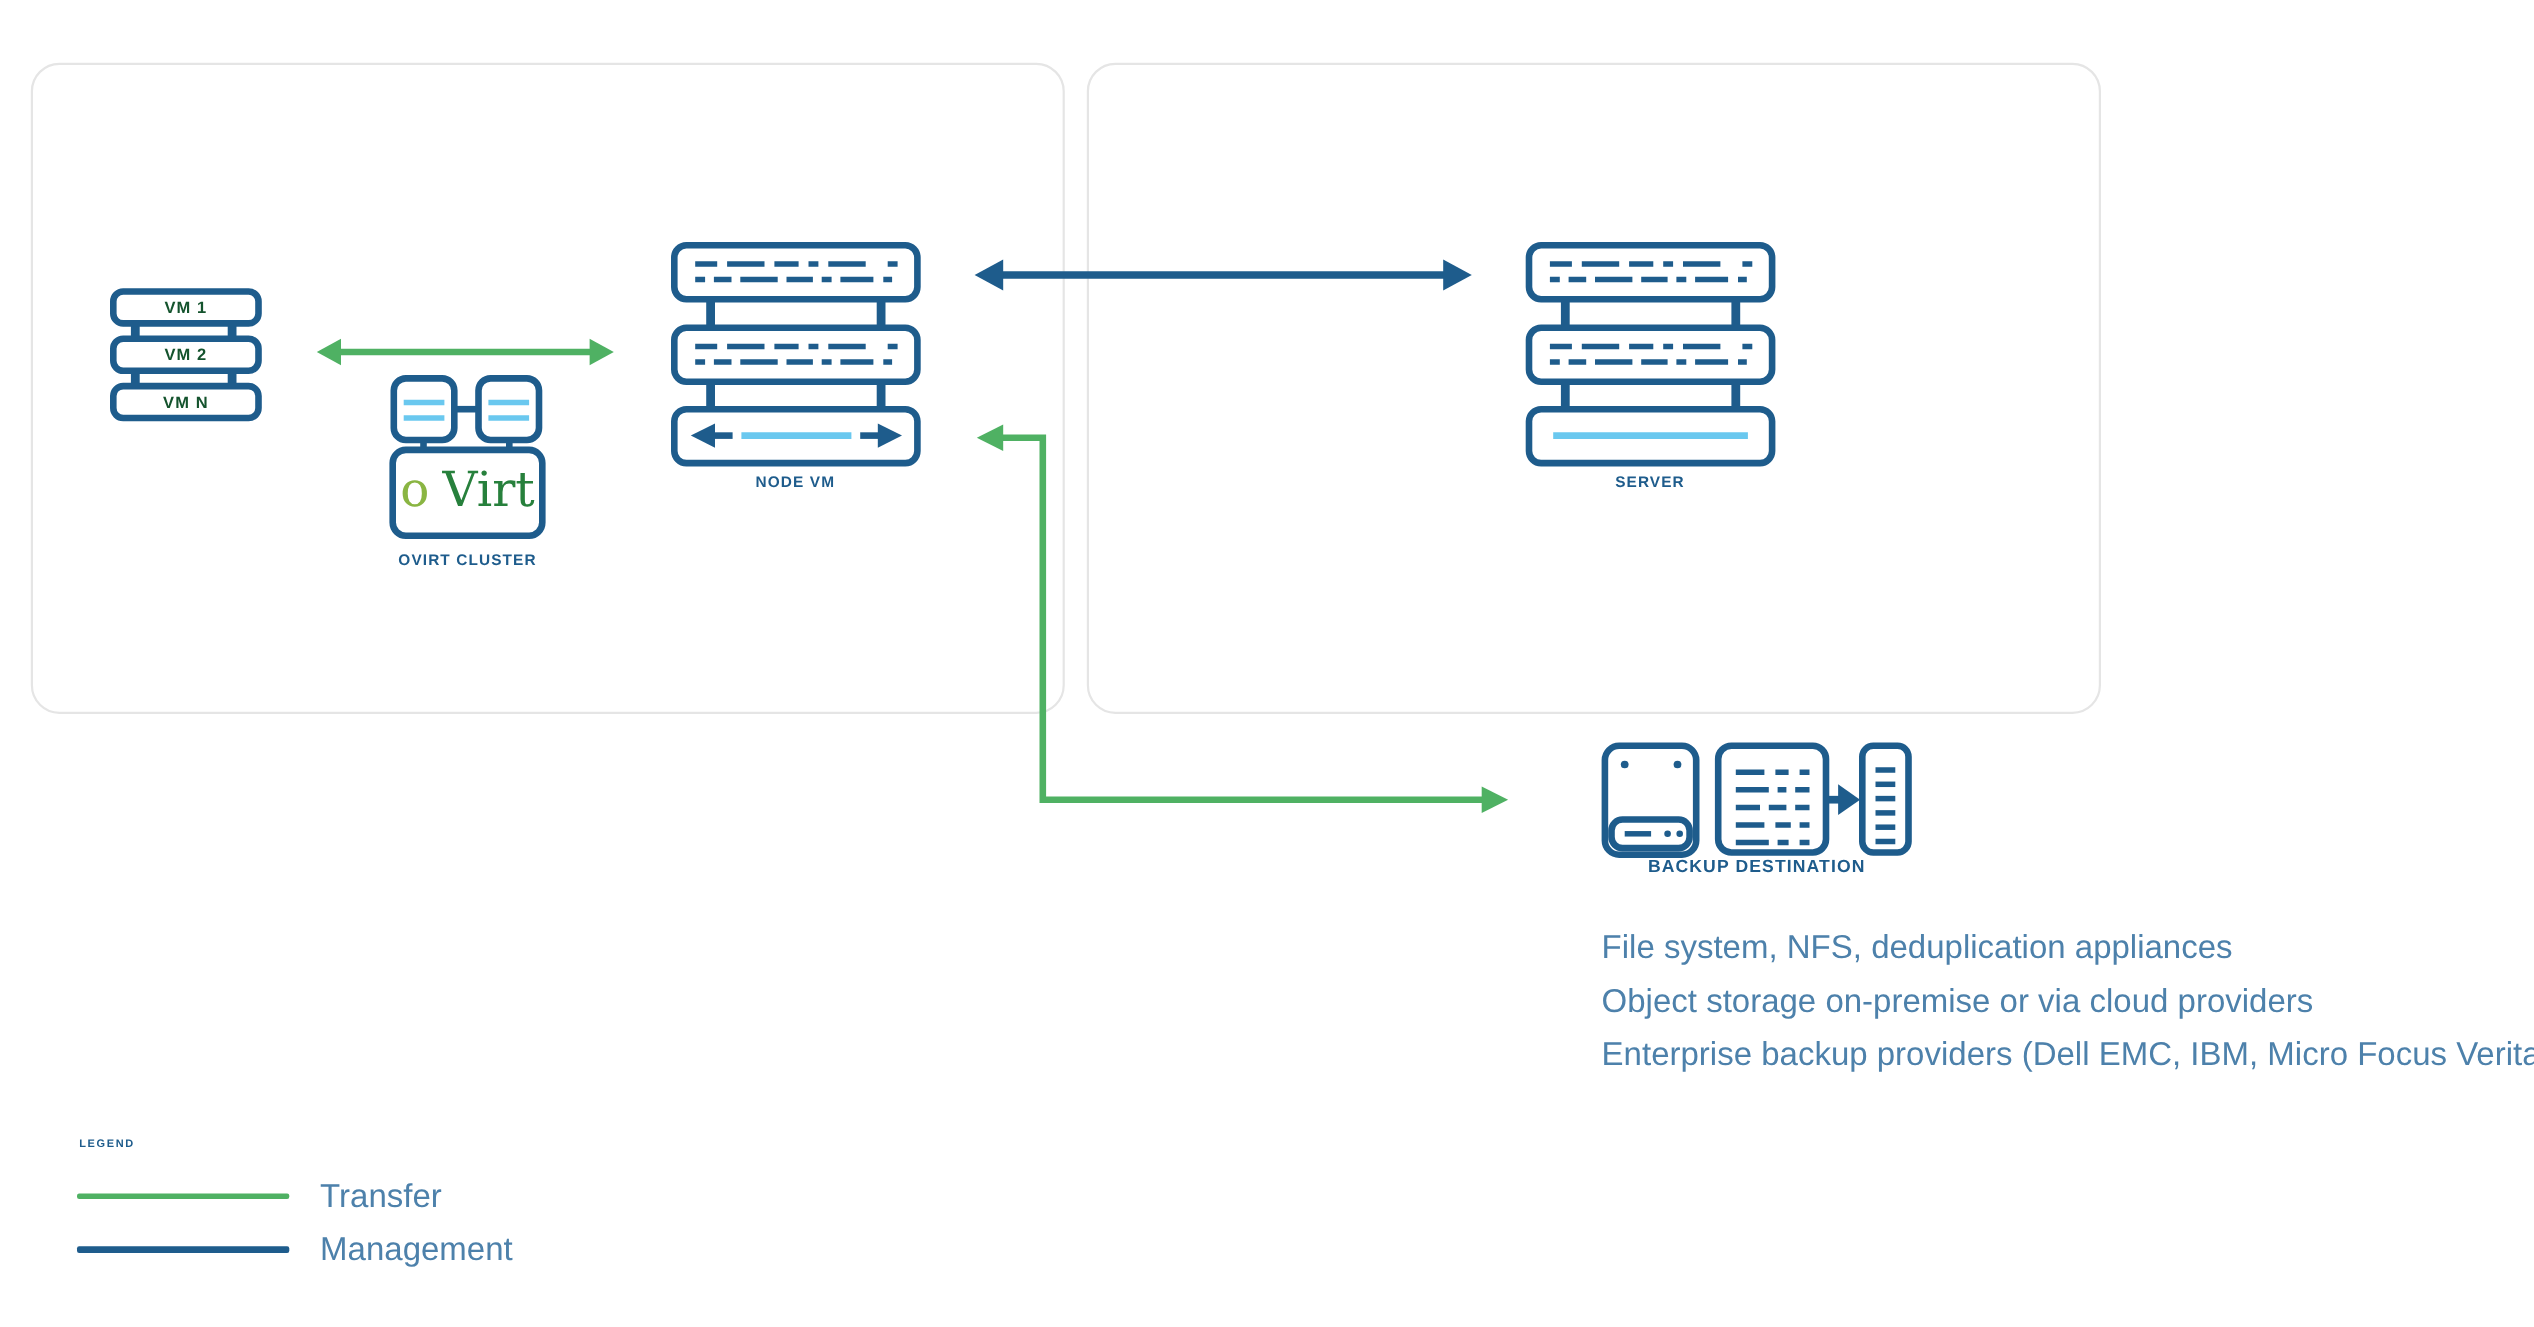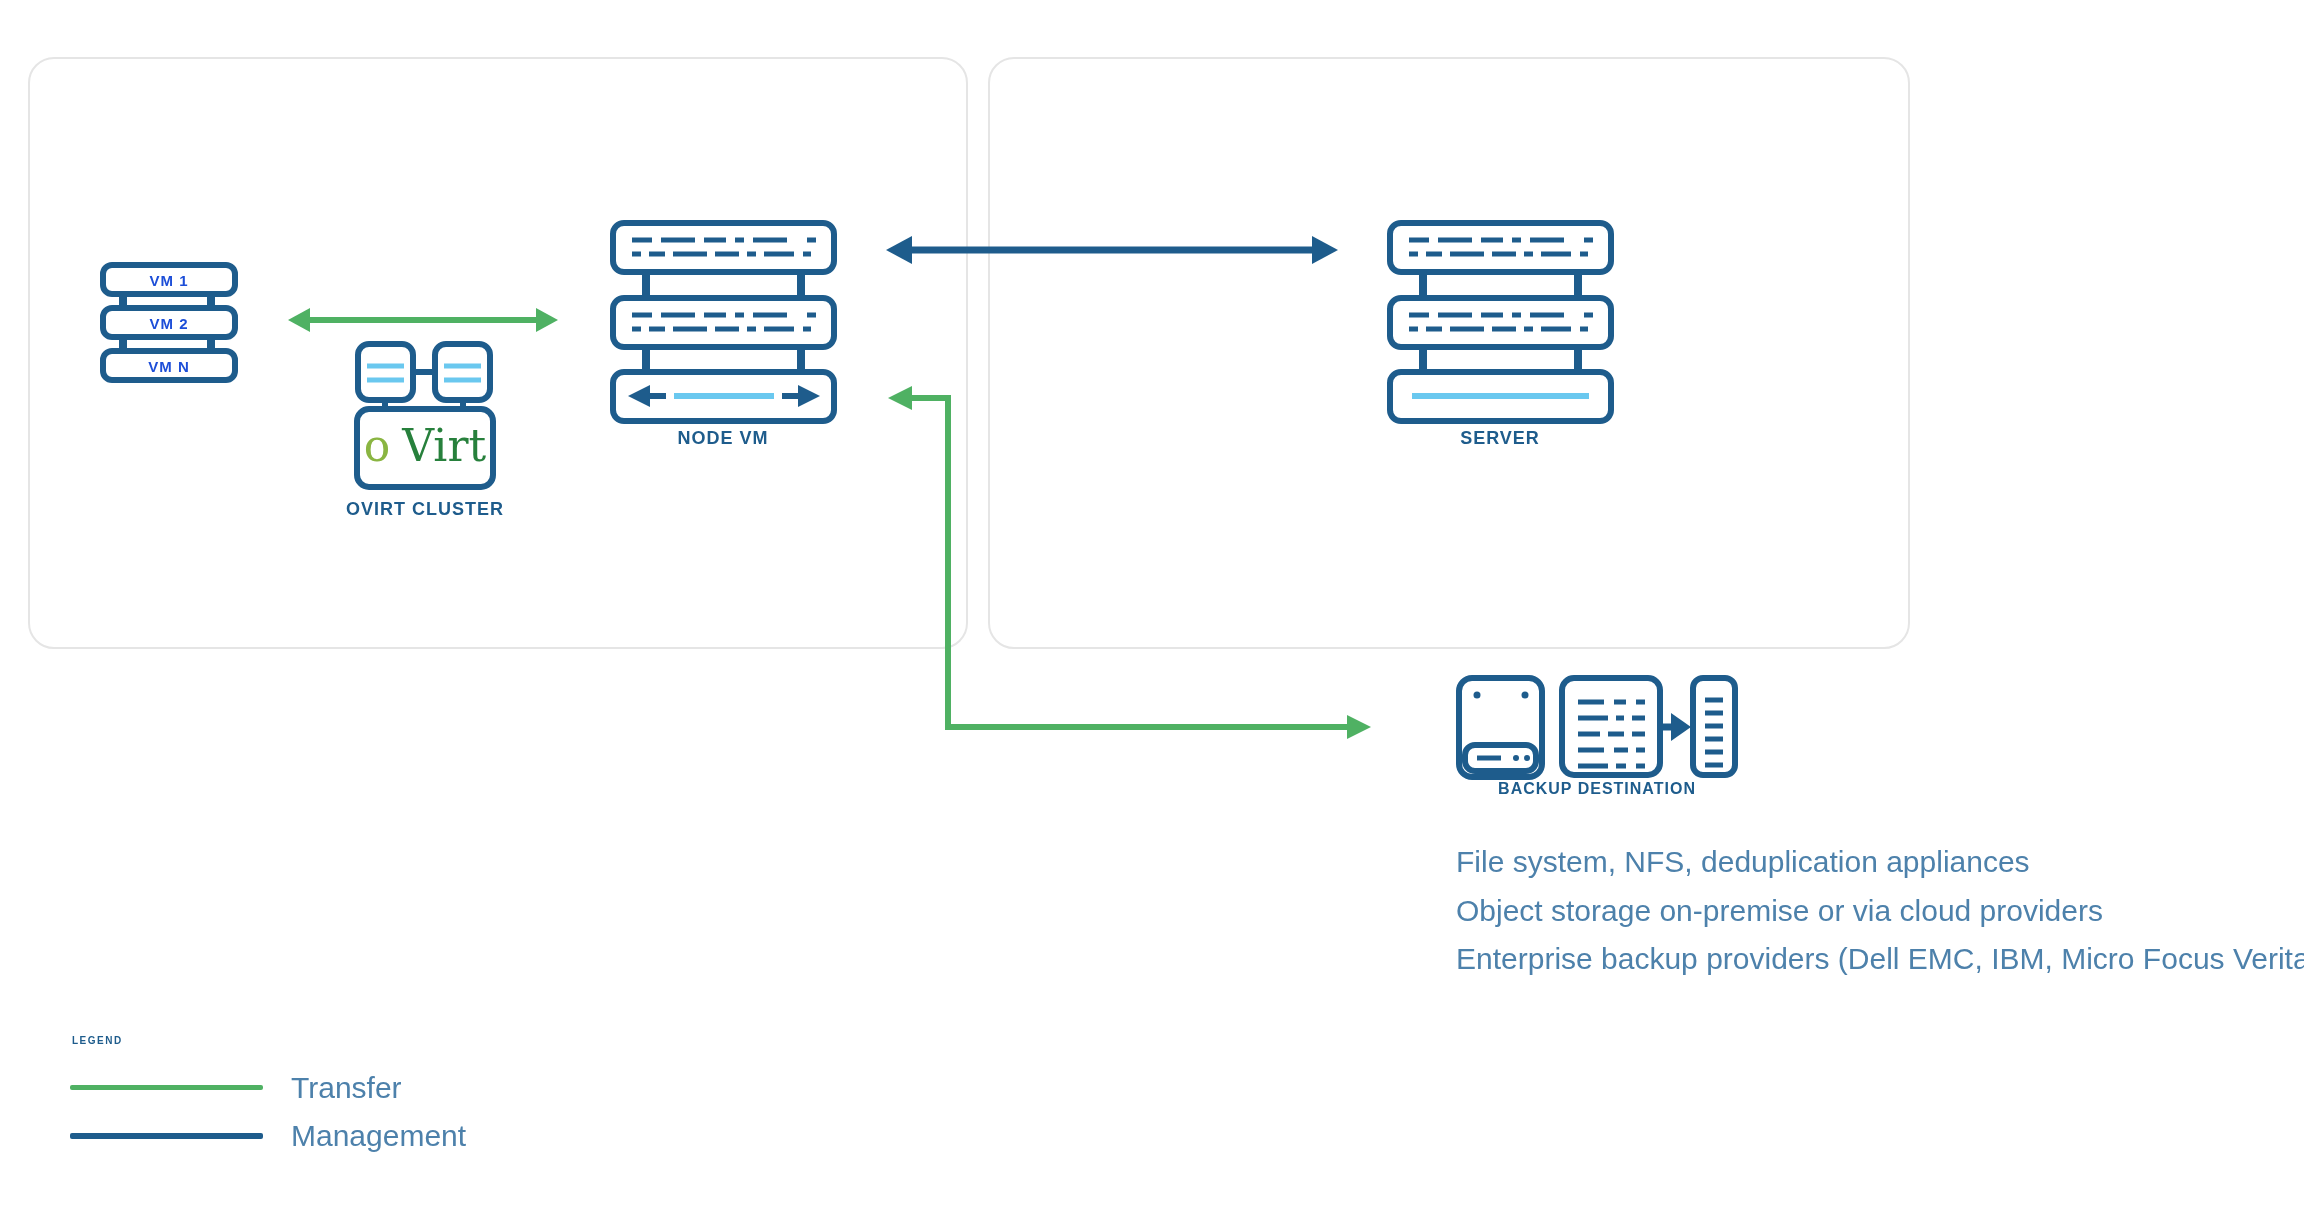--- a/index.html
+++ b/index.html
@@ -8,24 +8,24 @@
     font-family:"Liberation Sans", sans-serif;background:#ffffff;
   }
   .panel{
     position:absolute;border:2px solid #e5e5e5;border-radius:26px;background:transparent;
   }
   .panel-left{left:28px;top:57px;width:936px;height:588px;}
   .panel-right{left:988px;top:57px;width:918px;height:588px;}
   svg.art{position:absolute;left:0;top:0;width:2304px;height:1206px;}
   .lbl{
     position:absolute;color:#1e5c8c;font-weight:bold;letter-spacing:1px;
-    font-size:18px;white-space:nowrap;transform:translate(-50%,-50%);
+    font-size:14px;white-space:nowrap;transform:translate(-50%,-50%);
   }
   .vm-lbl{
-    position:absolute;color:#1d4ed8;font-weight:bold;font-size:15px;
+    position:absolute;color:#14532d;font-weight:bold;font-size:15px;
     letter-spacing:1px;transform:translate(-50%,-50%);white-space:nowrap;
   }
   .ovirt-logo{
     position:absolute;left:425px;top:448px;transform:translate(-50%,-54%);
     font-family:"DejaVu Serif", serif;font-size:44px;white-space:nowrap;line-height:1;
   }
   .ovirt-logo .o{color:#8ab542;}
   .ovirt-logo .rest{color:#27803c;margin-left:12px;}
   .notes{
     position:absolute;left:1456px;top:838px;color:#4d81ab;

